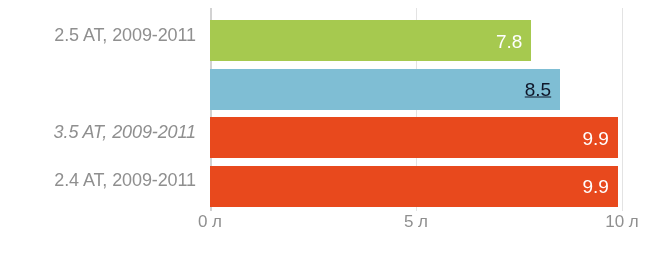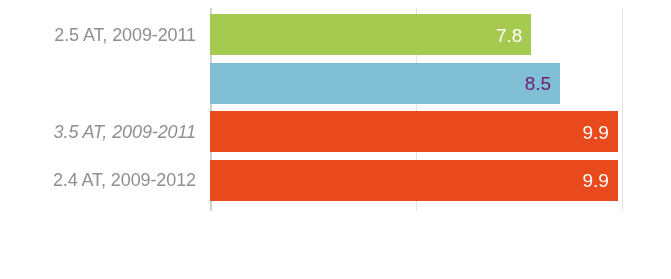--- a/index.html
+++ b/index.html
@@ -57,21 +57,21 @@
   }
   .gridline.axis-zero {
     background: #d2d2d2;
     width: 2px;
   }
 
   
   .bars {
     position: absolute;
     left: 0;
-    top: 0;
+    top: 6px;
     width: 671px;
     height: 211px;
   }
   .bar {
     position: absolute;
     height: 41px;
   }
   .bar-value {
     position: absolute;
     right: 9px;
@@ -102,39 +102,44 @@
 </style>
 </head>
 <body>
 
 <div id="chart-root">
   <div class="plot-area">
 
     <div class="cat-labels">
       <div class="cat-label" style="top: 25.5px;">2.5 AT, 2009-2011</div>
       <div class="cat-label" style="top: 122.5px; font-style: italic;">3.5 AT, 2009-2011</div>
-      <div class="cat-label" style="top: 171px;">2.4 AT, 2009-2012</div>
+      <div class="cat-label" style="top: 171px;">2.4 AT, 2009-2011</div>
     </div>
 
     <div class="grid">
       <div class="gridline axis-zero" style="left: 210px;"></div>
       <div class="gridline" style="left: 416px;"></div>
       <div class="gridline" style="left: 622px;"></div>
     </div>
 
     <div class="bars">
       <div class="bar" style="left: 210px; width: 321.36px; top: 14px; height: 41px; background: rgb(166, 201, 79);">
         <span class="bar-value" style="color: rgb(255, 255, 255);">7.8</span>
       </div>
       <div class="bar" style="left: 210px; width: 350.2px; top: 62.5px; height: 41px; background: rgb(127, 190, 212);">
-        <span class="bar-value" style="color: #701a75;">8.5</span>
+        <span class="bar-value" style="color: #0f172a; text-decoration: underline;">8.5</span>
       </div>
       <div class="bar" style="left: 210px; width: 407.88px; top: 111px; height: 41px; background: rgb(232, 73, 29);">
         <span class="bar-value" style="color: rgb(255, 255, 255);">9.9</span>
       </div>
       <div class="bar" style="left: 210px; width: 407.88px; top: 159.5px; height: 41px; background: rgb(232, 73, 29);">
         <span class="bar-value" style="color: rgb(255, 255, 255);">9.9</span>
       </div>
     </div>
 
+    <div class="tick-labels">
+      <div class="tick-label" style="left: 210px;">0 л</div>
+      <div class="tick-label" style="left: 416px;">5 л</div>
+      <div class="tick-label" style="left: 622px;">10 л</div>
+    </div>
 
   </div>
 </div>
 
 </body></html>

